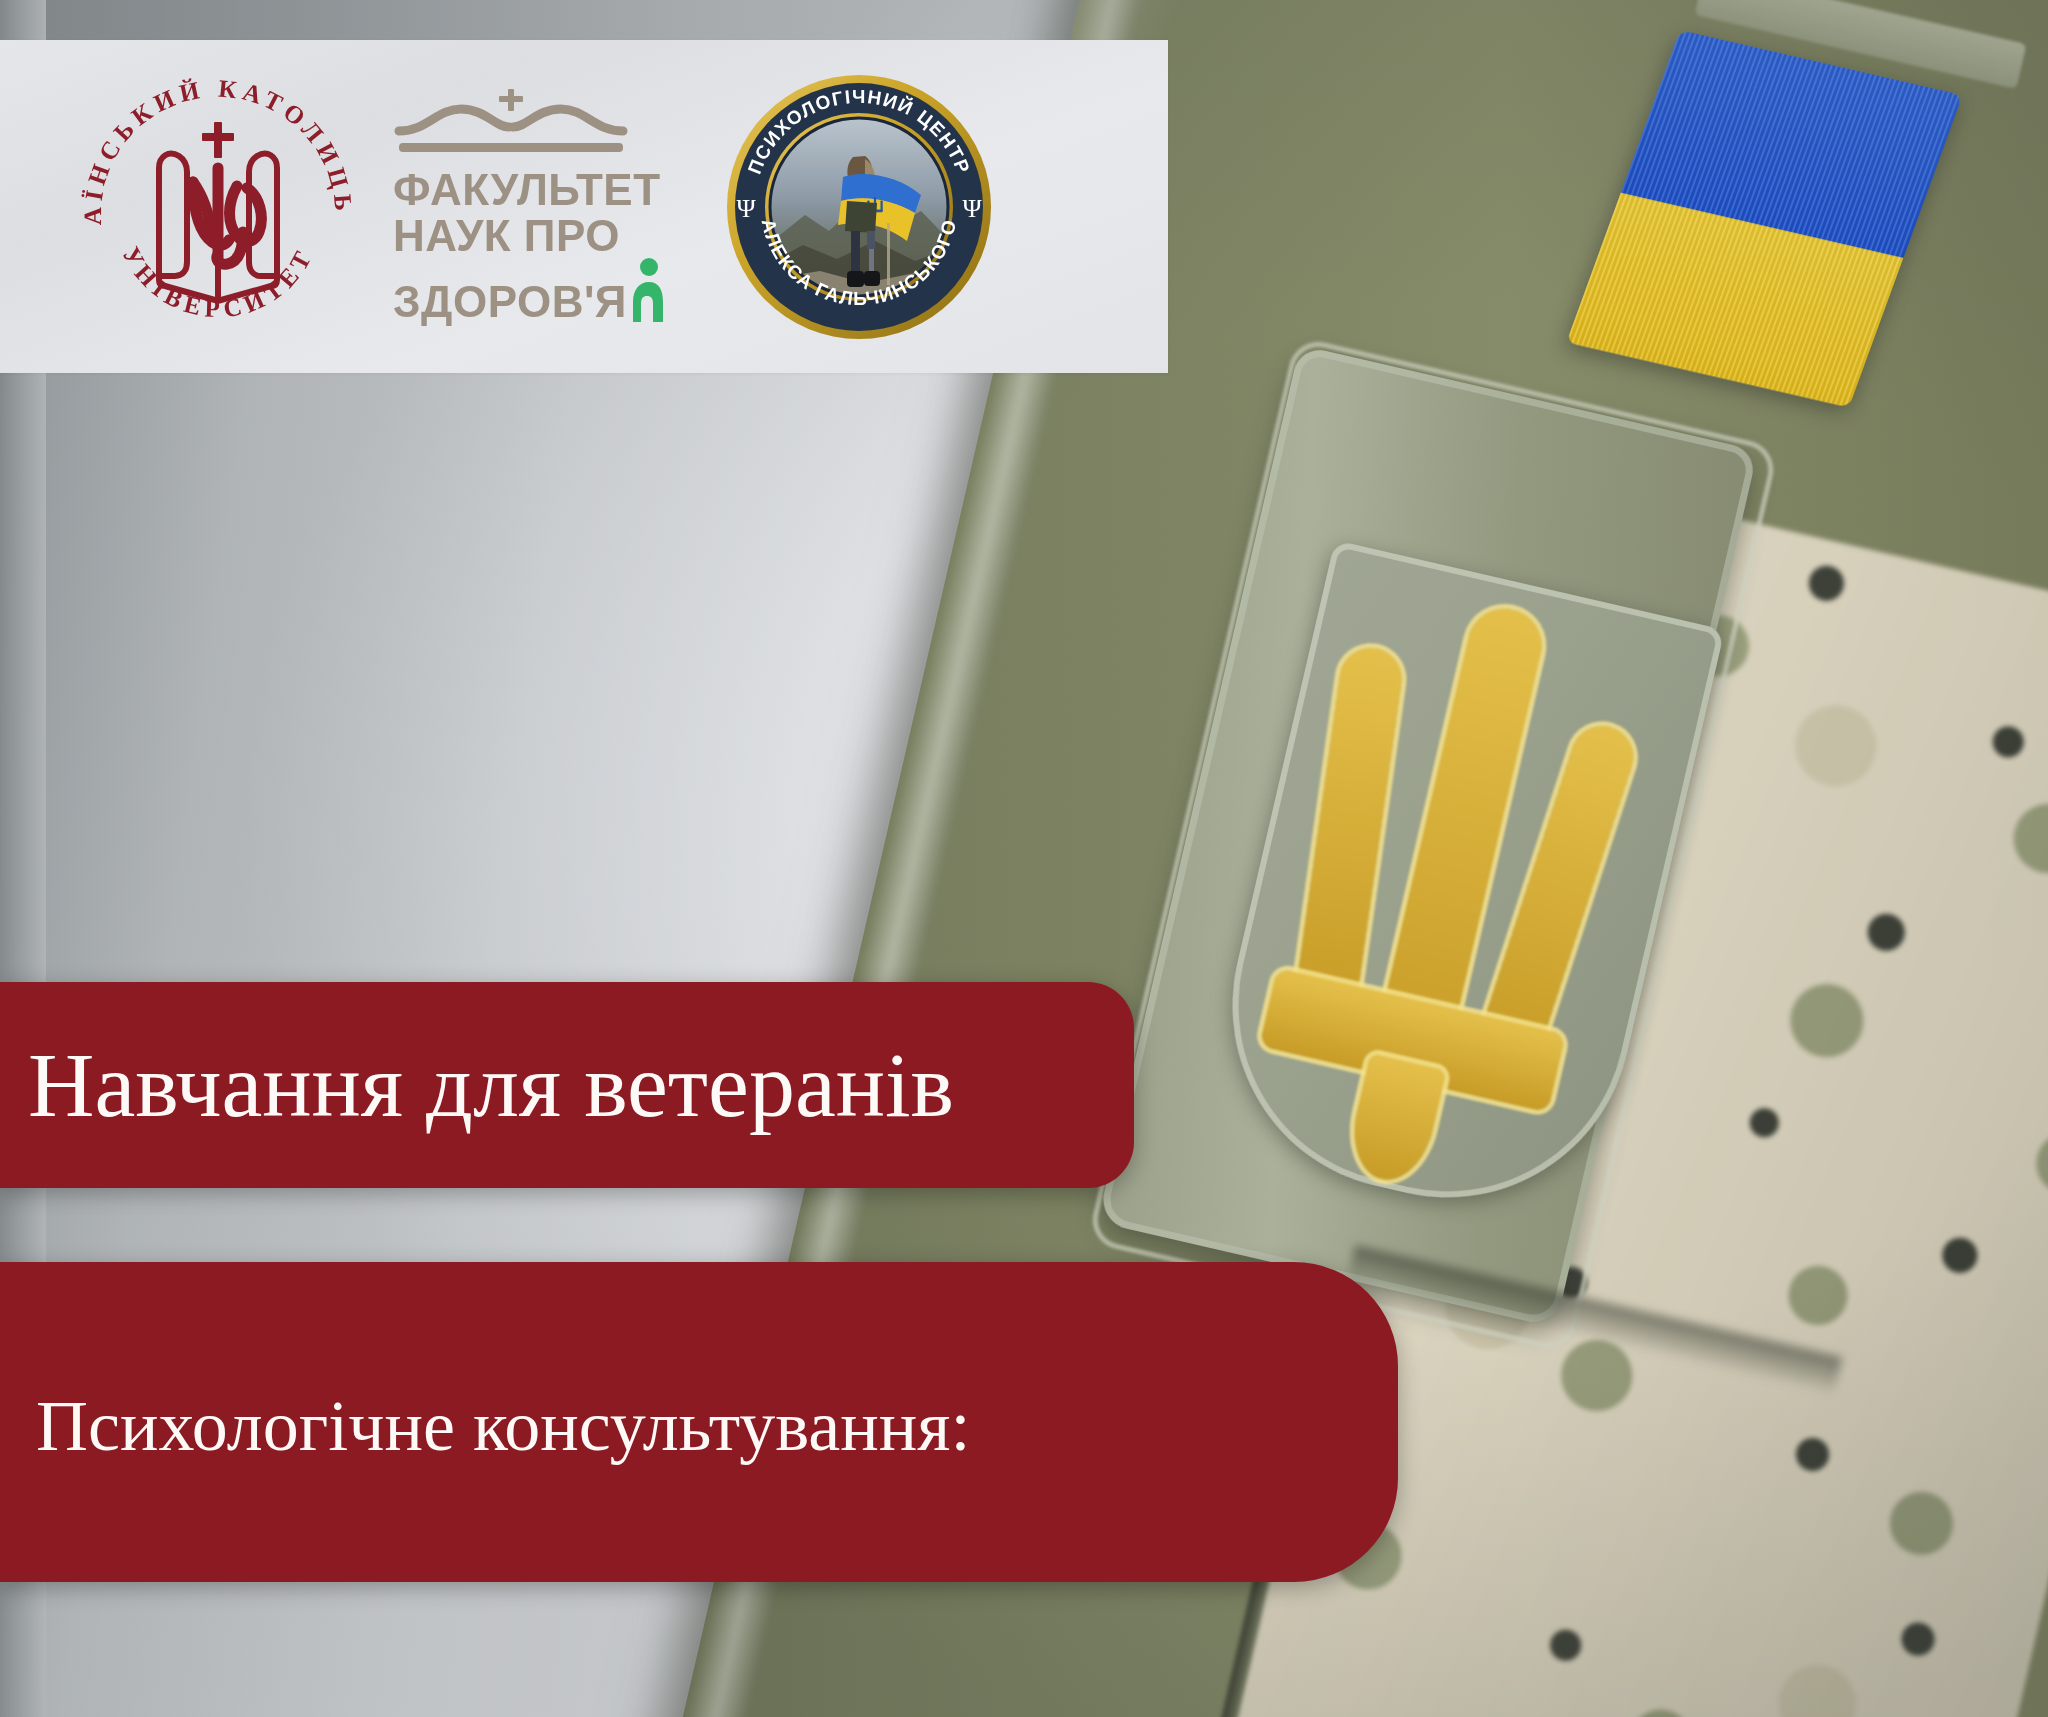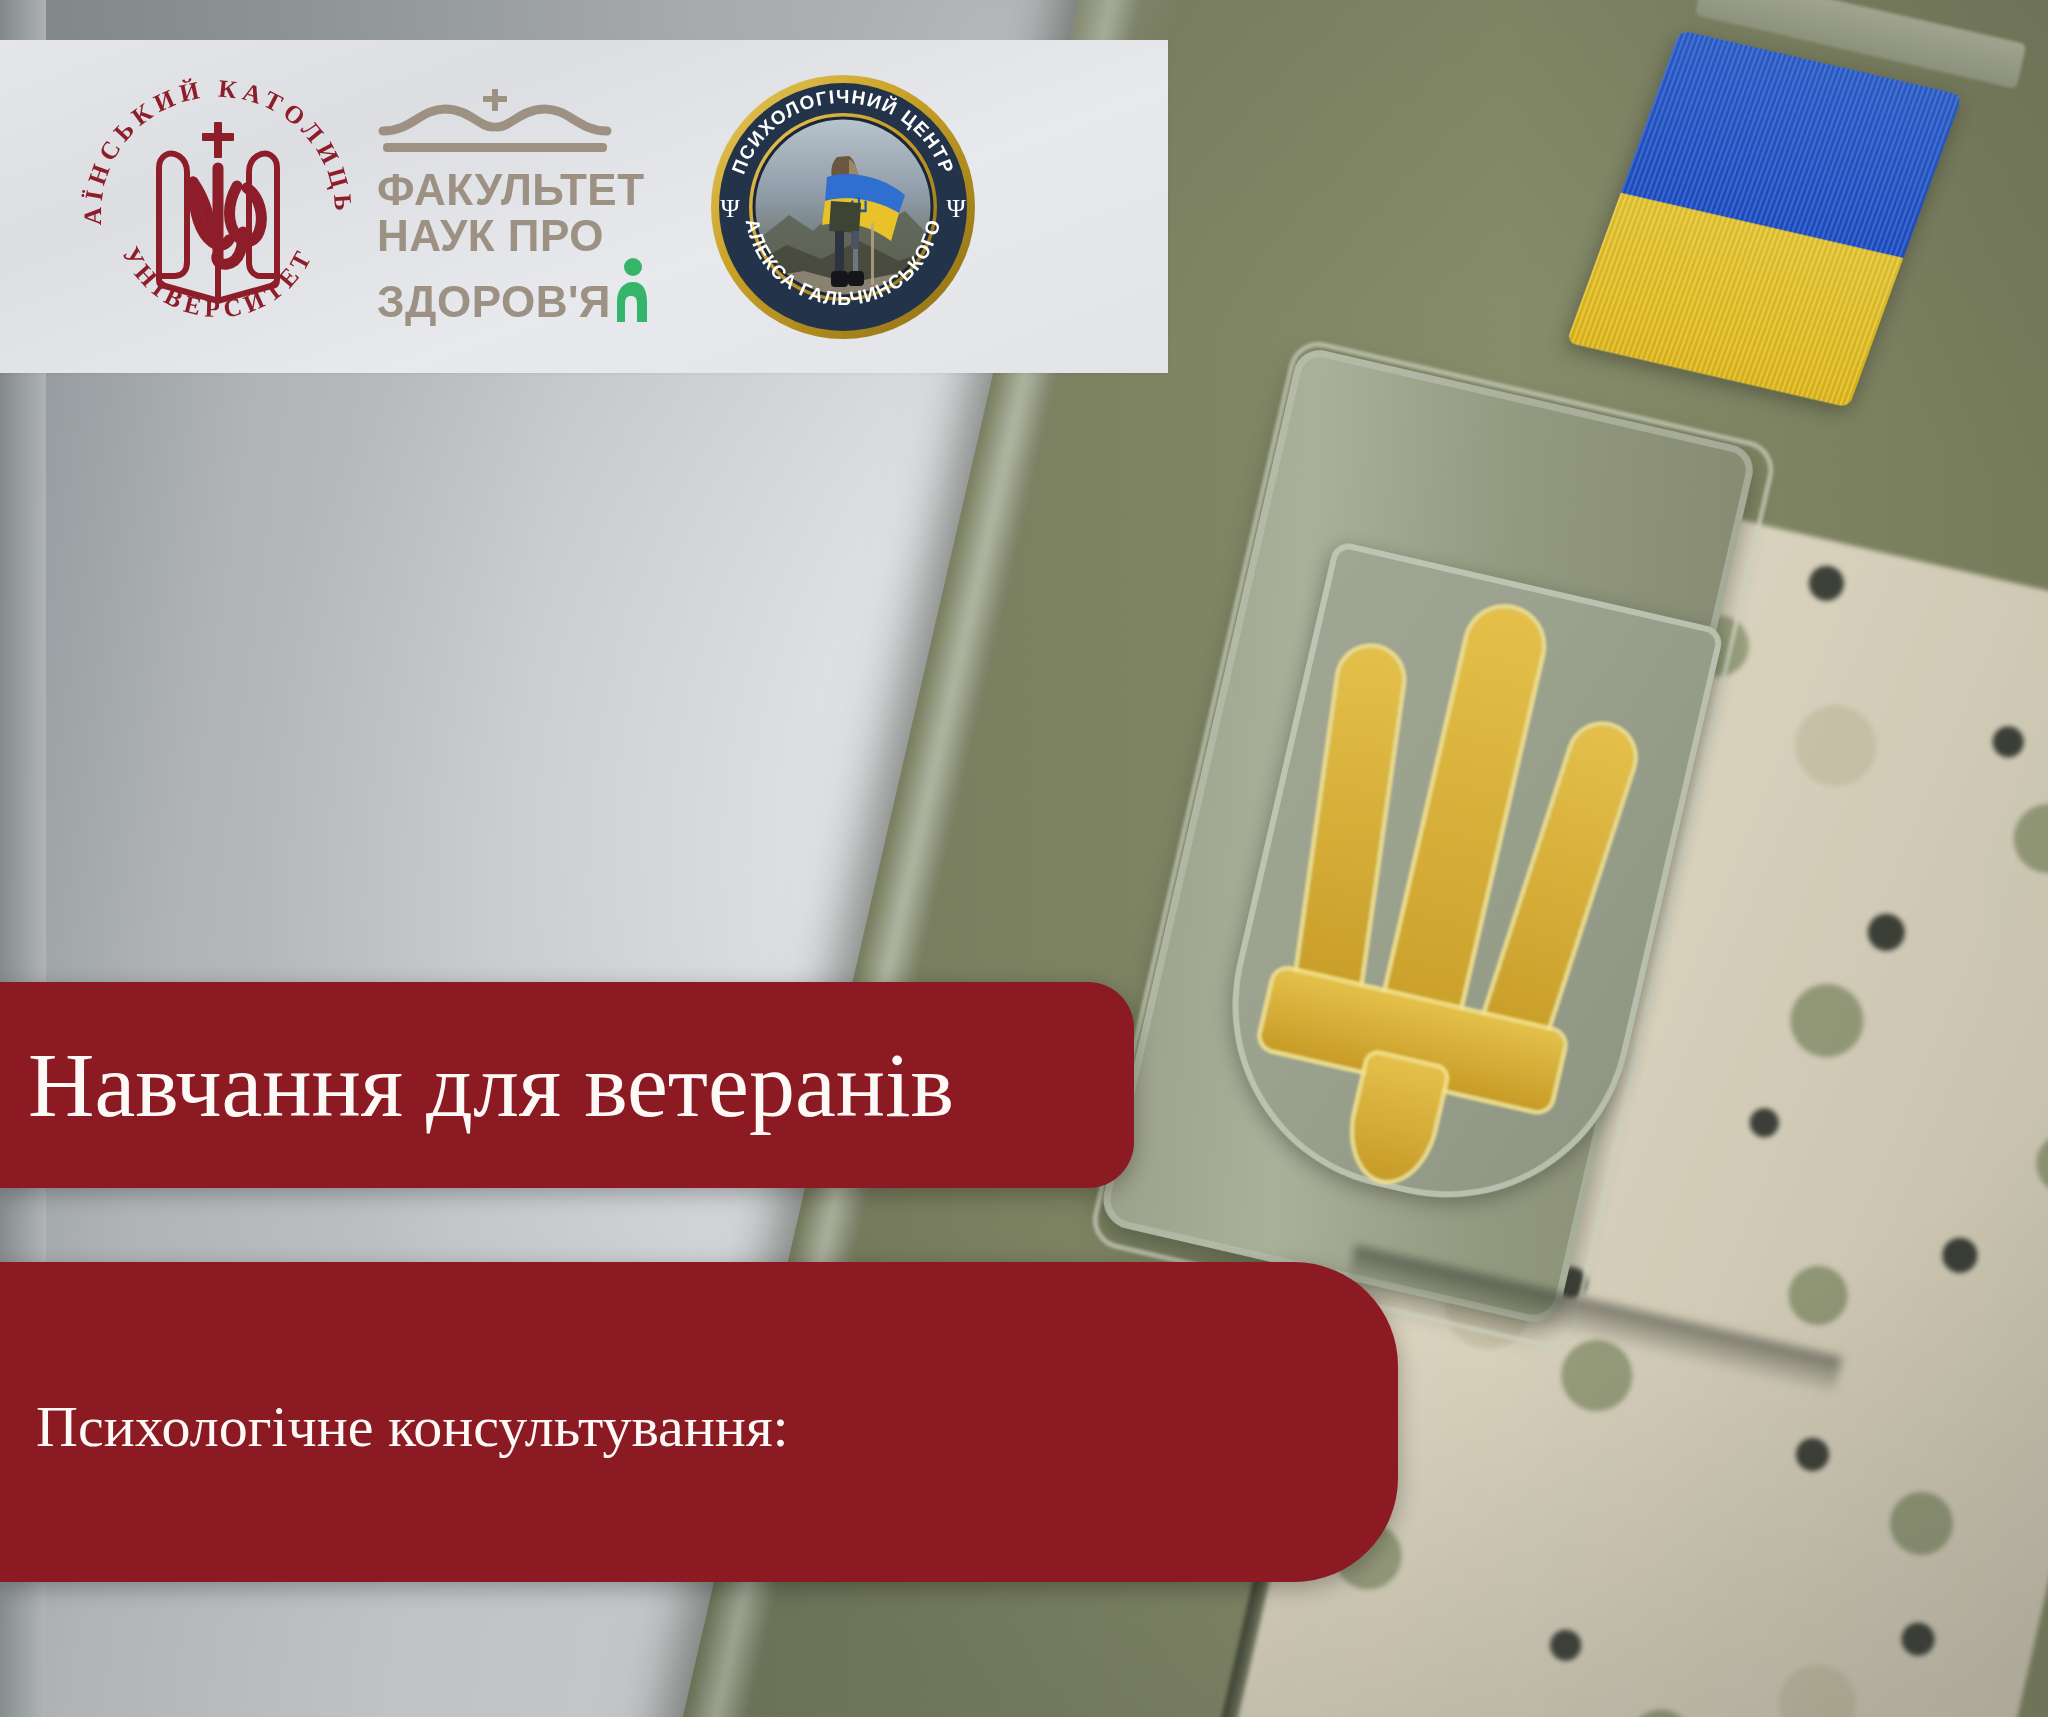--- a/index.html
+++ b/index.html
@@ -201,21 +201,21 @@
     background:linear-gradient(160deg,#e4e6e9 0%,#dcdee2 28%,#e7e9ec 62%,#e2e4e8 100%);
     display:flex;align-items:center;
     box-shadow:0 1px 3px rgba(0,0,0,.05);
   }
 
   
   .ucu{position:relative;width:286px;height:286px;margin-left:75px;flex:none;}
   .ucu svg{width:100%;height:100%;display:block;}
 
   
-  .fhs{position:relative;margin-left:16px;width:290px;flex:none;}
+  .fhs{position:relative;margin-left:32px;width:290px;flex:none;}
   .fhs-mark{width:240px;height:70px;display:block;margin-bottom:8px;}
   .fhs-text{
     font-family:"Liberation Sans",sans-serif;
     font-weight:700;color:#9d9184;
     font-size:44px;line-height:1.04;letter-spacing:.5px;
   }
   .fhs-line{display:block;white-space:nowrap;}
   .fhs-lastline{display:flex;align-items:flex-end;}
   .fhs-person{width:40px;height:66px;flex:none;}
 
@@ -238,21 +238,21 @@
     padding-left:28px;box-sizing:border-box;
   }
   .banner-1 .btxt{font-size:92px;line-height:1;white-space:nowrap;}
 
   .banner-2{
     top:1262px;width:1398px;height:320px;
     border-radius:0 104px 104px 0;
     padding-left:36px;box-sizing:border-box;
     align-items:center;
   }
-  .banner-2 .btxt{font-size:58px;line-height:1.22;margin-top:10px;}
+  .banner-2 .btxt{font-size:72px;line-height:1.22;margin-top:10px;}
   .b2line{display:block;white-space:nowrap;}
 </style>
 </head>
 <body>
 
 <div id="poster">
 
   <div class="bg-photo">
     <div class="bg-blur"></div>
     <div class="bg-topband"></div>

